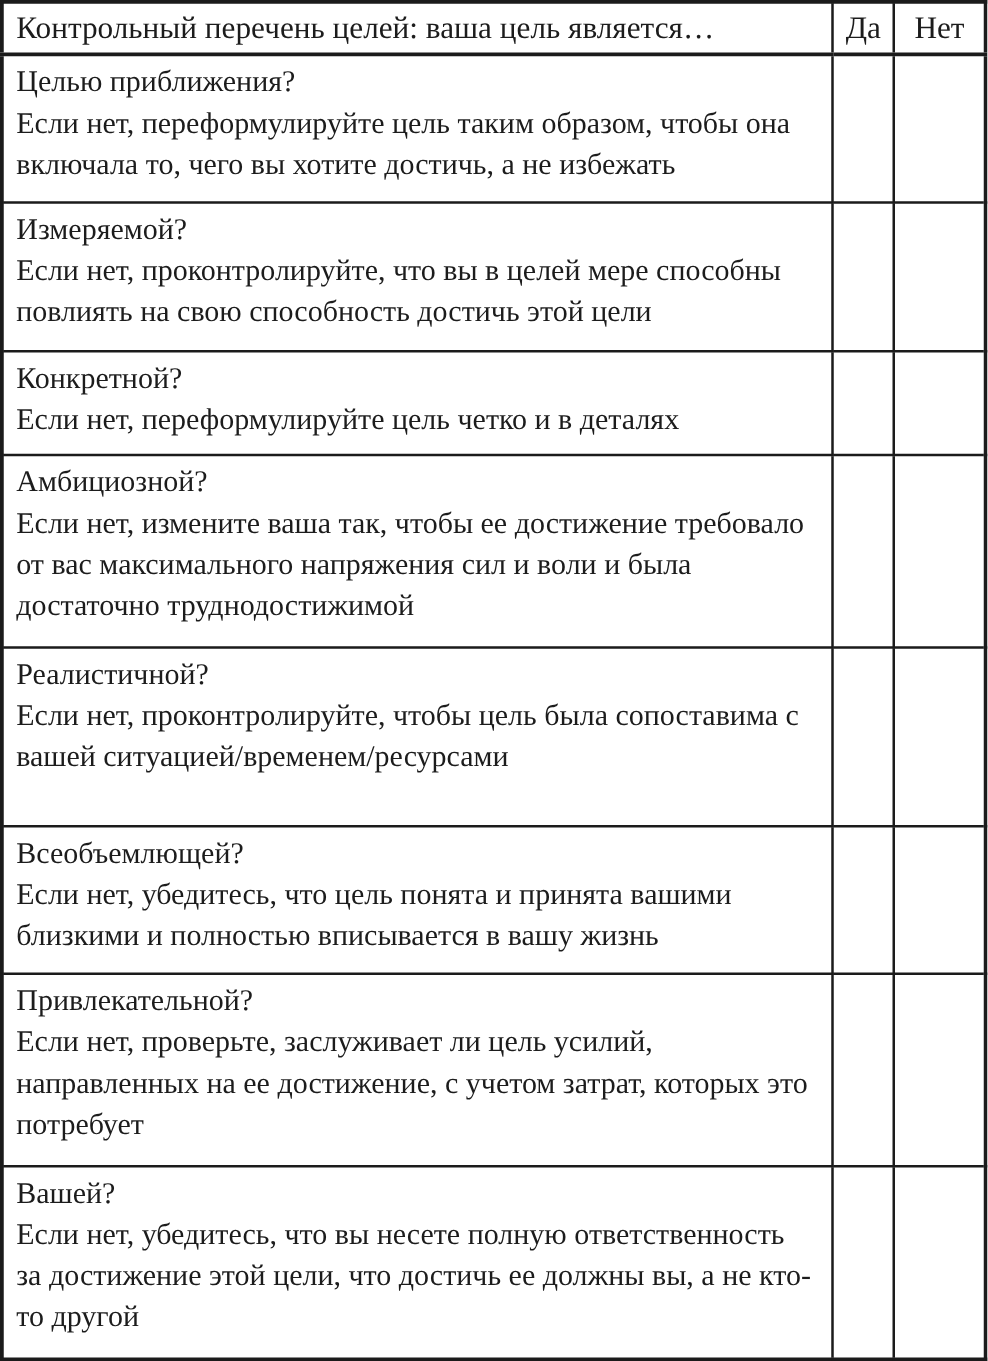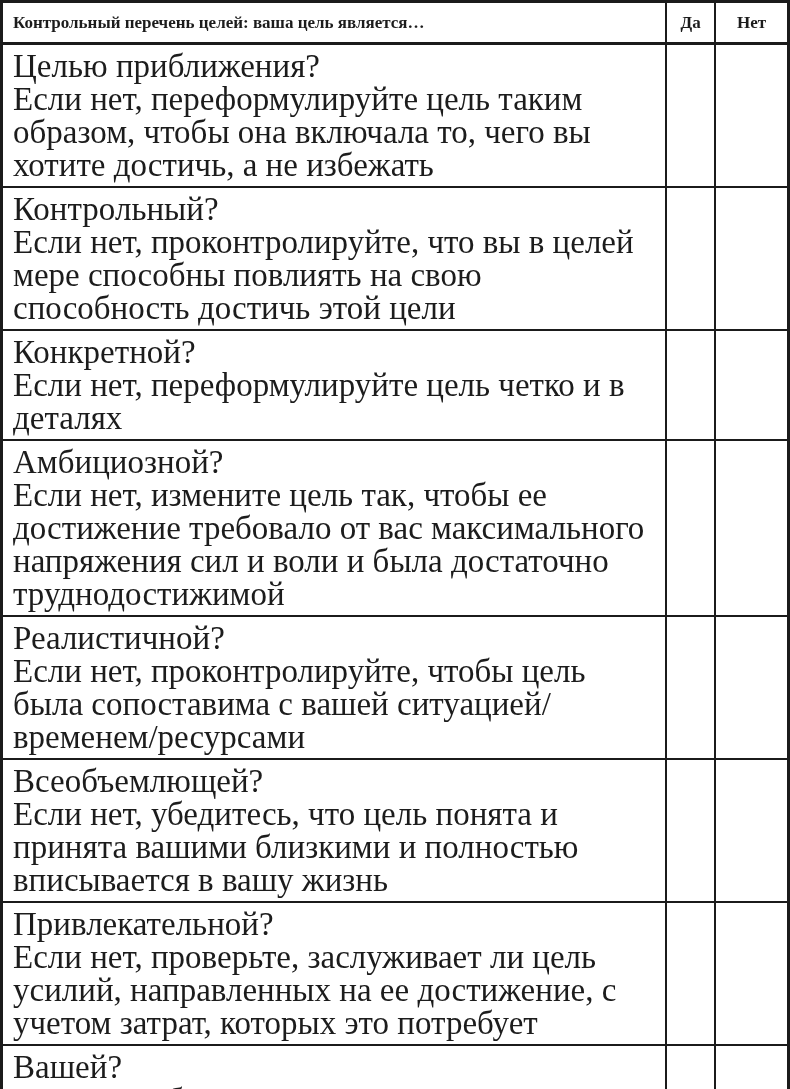--- a/index.html
+++ b/index.html
@@ -33,30 +33,30 @@
   }
   thead th {
     border-bottom-width: 3px;
   }
   .c-main { width: 652px; }
   .c-yes  { width: 48px;  }
   .c-no   { width: 72px;  }
 
   thead tr { height: 42px; }
   thead th {
-    font-size: 17px;
-    font-weight: bold;
+    font-size: 25px;
+    font-weight: normal;
     vertical-align: middle;
     padding: 2px 8px;
   }
   th.c-main { text-align: left; padding-left: 10px; }
   th.c-yes, th.c-no { text-align: center; padding: 2px 2px; }
 
   td.c-main {
-    font-size: 33px;
+    font-size: 24px;
     line-height: 33px;
     padding: 5px 14px 4px 10px;
     text-align: left;
   }
   .q, .a { font-weight: normal; }
 
   
   tbody tr:nth-child(1)  { height: 105px; }
   tbody tr:nth-child(2)  { height: 104px; }
   tbody tr:nth-child(3)  { height: 67px;  }
@@ -84,41 +84,41 @@
     <td class="c-main">
       <div class="q">Целью приближения?</div>
       <div class="a">Если нет, переформулируйте цель таким образом, чтобы она включала то, чего вы хотите достичь, а не избежать</div>
     </td>
     <td class="c-yes"></td>
     <td class="c-no"></td>
   </tr>
 
   <tr>
     <td class="c-main">
-      <div class="q">Контрольный?</div>
+      <div class="q">Измеряемой?</div>
       <div class="a">Если нет, проконтролируйте, что вы в целей мере способны повлиять на свою способность достичь этой цели</div>
     </td>
     <td class="c-yes"></td>
     <td class="c-no"></td>
   </tr>
 
   <tr>
     <td class="c-main">
       <div class="q">Конкретной?</div>
       <div class="a">Если нет, переформулируйте цель четко и в деталях</div>
     </td>
     <td class="c-yes"></td>
     <td class="c-no"></td>
   </tr>
 
 
   <tr>
     <td class="c-main">
       <div class="q">Амбициозной?</div>
-      <div class="a">Если нет, измените цель так, чтобы ее достижение требовало от вас максимального напряжения сил и воли и была достаточно труднодостижимой</div>
+      <div class="a">Если нет, измените ваша так, чтобы ее достижение требовало от вас максимального напряжения сил и воли и была достаточно труднодостижимой</div>
     </td>
     <td class="c-yes"></td>
     <td class="c-no"></td>
   </tr>
 
   <tr>
     <td class="c-main">
       <div class="q">Реалистичной?</div>
       <div class="a">Если нет, проконтролируйте, чтобы цель была сопоставима с вашей ситуацией/временем/ресурсами</div>
     </td>

